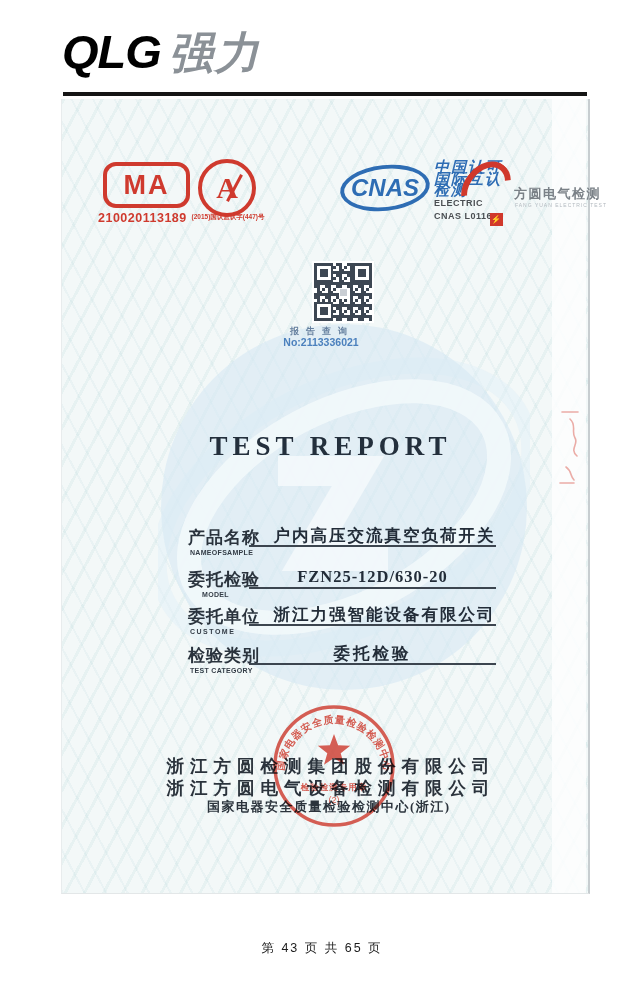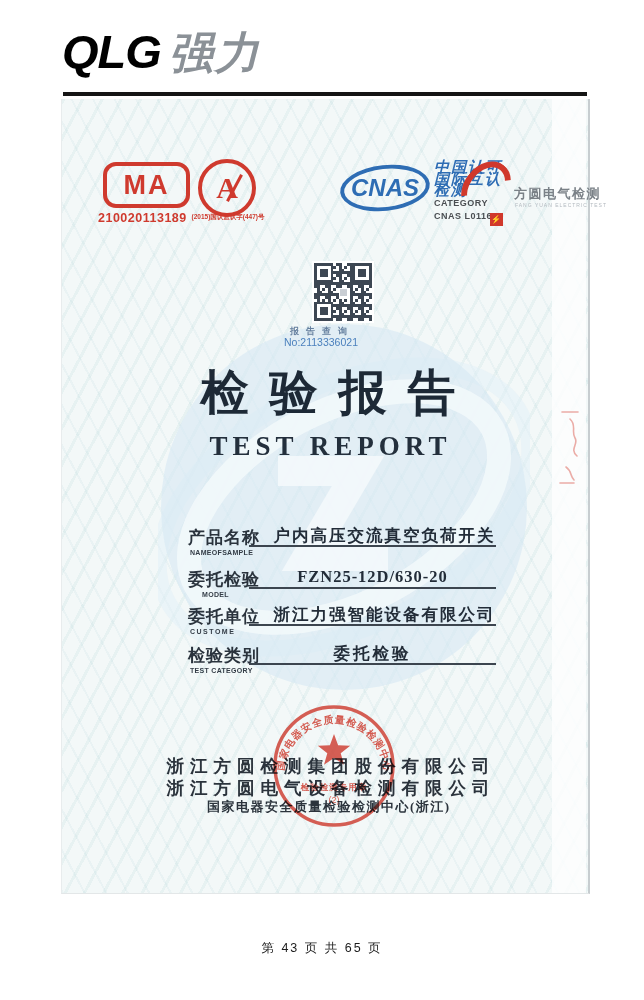--- a/index.html
+++ b/index.html
@@ -54,21 +54,21 @@
   .fy { position:absolute; left:402px; top:56px; width:120px; height:80px; }
   .fy-arc { position:absolute; left:0; top:4px; width:44px; height:58px; border:6px solid #d0382b; border-radius:50%; border-right-color:transparent; border-bottom-color:transparent; transform:rotate(38deg); }
   .fy-sq { position:absolute; left:26px; top:58px; width:13px; height:13px; background:#d0382b; display:flex; align-items:center; justify-content:center; color:#fff; font-size:8px; }
   .fy-label { position:absolute; left:50px; top:30px; font-size:13px; font-weight:800; color:#7a8187; letter-spacing:1.5px; white-space:nowrap; }
   .fy-sub { position:absolute; left:51px; top:47px; font-size:5px; color:#b3b9bf; letter-spacing:1px; white-space:nowrap; }
 
   
   .qr { position:absolute; left:250px; top:162px; width:62px; height:62px; background:#fff; padding:2px; }
   .qr svg { width:100%; height:100%; display:block; }
   .qr-caption { position:absolute; left:0; right:13px; top:226px; text-align:center; font-size:9px; color:#66809f; letter-spacing:7px; text-indent:7px; font-weight:bold; }
-  .qr-number { position:absolute; left:0; right:8px; top:237px; text-align:center; font-size:10.5px; color:#4b80bd; }
+  .qr-number { position:absolute; left:0; right:8px; top:237px; text-align:center; font-size:10.5px; color:#4b80bd;font-weight:bold; }
 
   
   .title-cn { position:absolute; left:4px; width:524px; top:262px; text-align:center; font-family:"Liberation Serif","DejaVu Serif",serif; font-size:48px; font-weight:bold; color:#1d2936; letter-spacing:21px; text-indent:21px; }
   .title-en { position:absolute; left:4px; width:524px; top:332px; text-align:center; font-family:"Liberation Serif","DejaVu Serif",serif; font-size:27px; font-weight:800; color:#232f3c; letter-spacing:5px; text-indent:5px; }
 
   
   .frow .lab { position:absolute; left:126px; font-size:17px; font-weight:bold; font-family:Liberation Mono, monospace; color:#2a333d; letter-spacing:1px; white-space:nowrap; }
   .frow .sub { position:absolute; left:128px; font-size:7px; font-weight:bold; color:#343d47; letter-spacing:.3px; white-space:nowrap; }
   .frow .ul  { position:absolute; left:187px; width:247px; height:1.5px; background:#3c454f; }
   .frow .val { position:absolute; left:187px; width:247px; text-align:center; font-size:16.5px; font-weight:bold; font-family:"Liberation Serif","DejaVu Serif",serif; color:#222c38; white-space:nowrap; }
@@ -121,21 +121,21 @@
       <div class="al-code">(2015)国认监认字(447)号</div>
 
 
       <div class="cnas-logo">
         <span class="t">CNAS</span>
       </div>
       <div class="cnas-txt">
         <div class="cnl">中国认可</div>
         <div class="cnl">国际互认</div>
         <div class="cnl">检测</div>
-        <div class="en">CATEGORY</div>
+        <div class="en">ELECTRIC</div>
         <div class="en">CNAS L0116</div>
       </div>
 
       <div class="fy">
         <div class="fy-arc"></div>
         <div class="fy-sq">⚡</div>
         <div class="fy-label">方圆电气检测</div>
         <div class="fy-sub">FANG YUAN ELECTRIC TEST</div>
       </div>
 
@@ -324,21 +324,20 @@
             <rect x="16" y="2" width="3" height="3" fill="#3d4753"></rect>
             <rect x="0" y="14" width="7" height="7" fill="#3d4753"></rect>
             <rect x="1" y="15" width="5" height="5" fill="#ffffff"></rect>
             <rect x="2" y="16" width="3" height="3" fill="#3d4753"></rect>
             <rect x="9.5" y="9.5" width="2.5" height="2.5" fill="#c9ced4"></rect>
           </svg>
       </div>
       <div class="qr-caption">报告查询</div>
       <div class="qr-number">No:2113336021</div>
 
-      <div class="title-cn">检验报告</div>
       <div class="title-en">TEST REPORT</div>
 
       <div class="frow">
         <div class="lab" style="top:427px">产品名称</div>
         <div class="ul" style="top:446px"></div>
         <div class="sub" style="top:450px">NAMEOFSAMPLE</div>
         <div class="val sp2" style="top:426px">户内高压交流真空负荷开关</div>
       </div>
       <div class="frow">
         <div class="lab" style="top:469px">委托检验</div>

